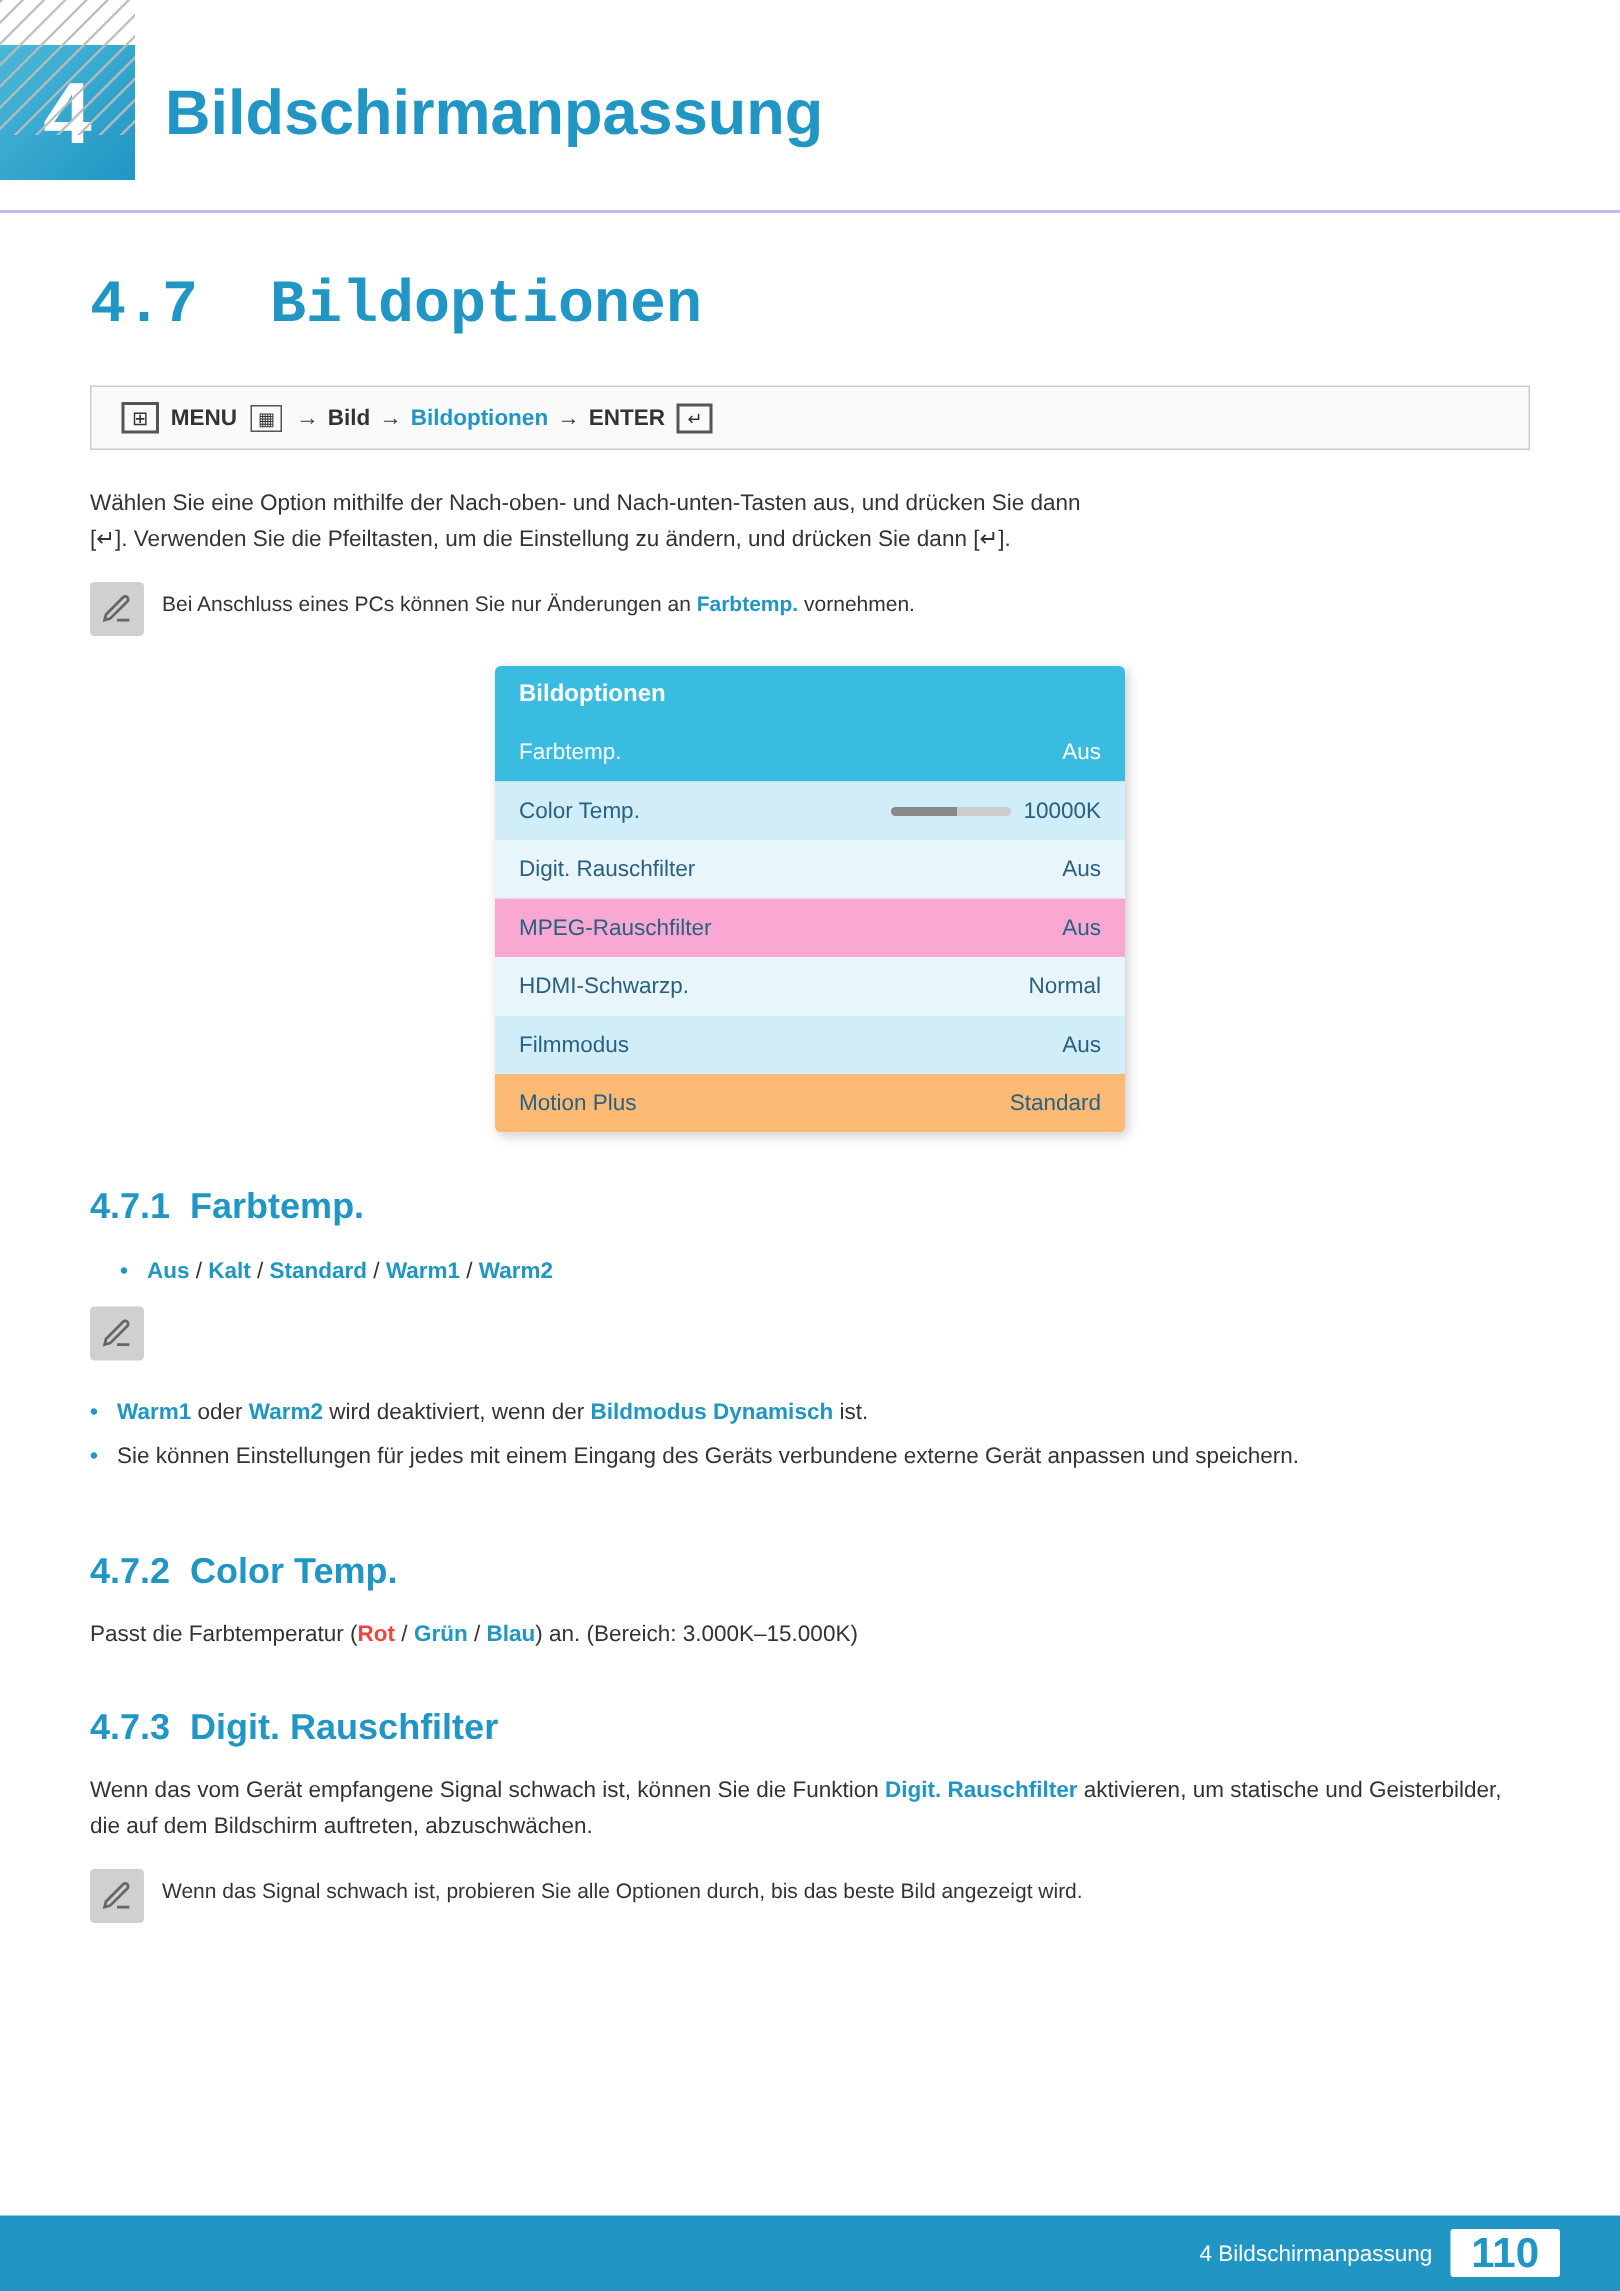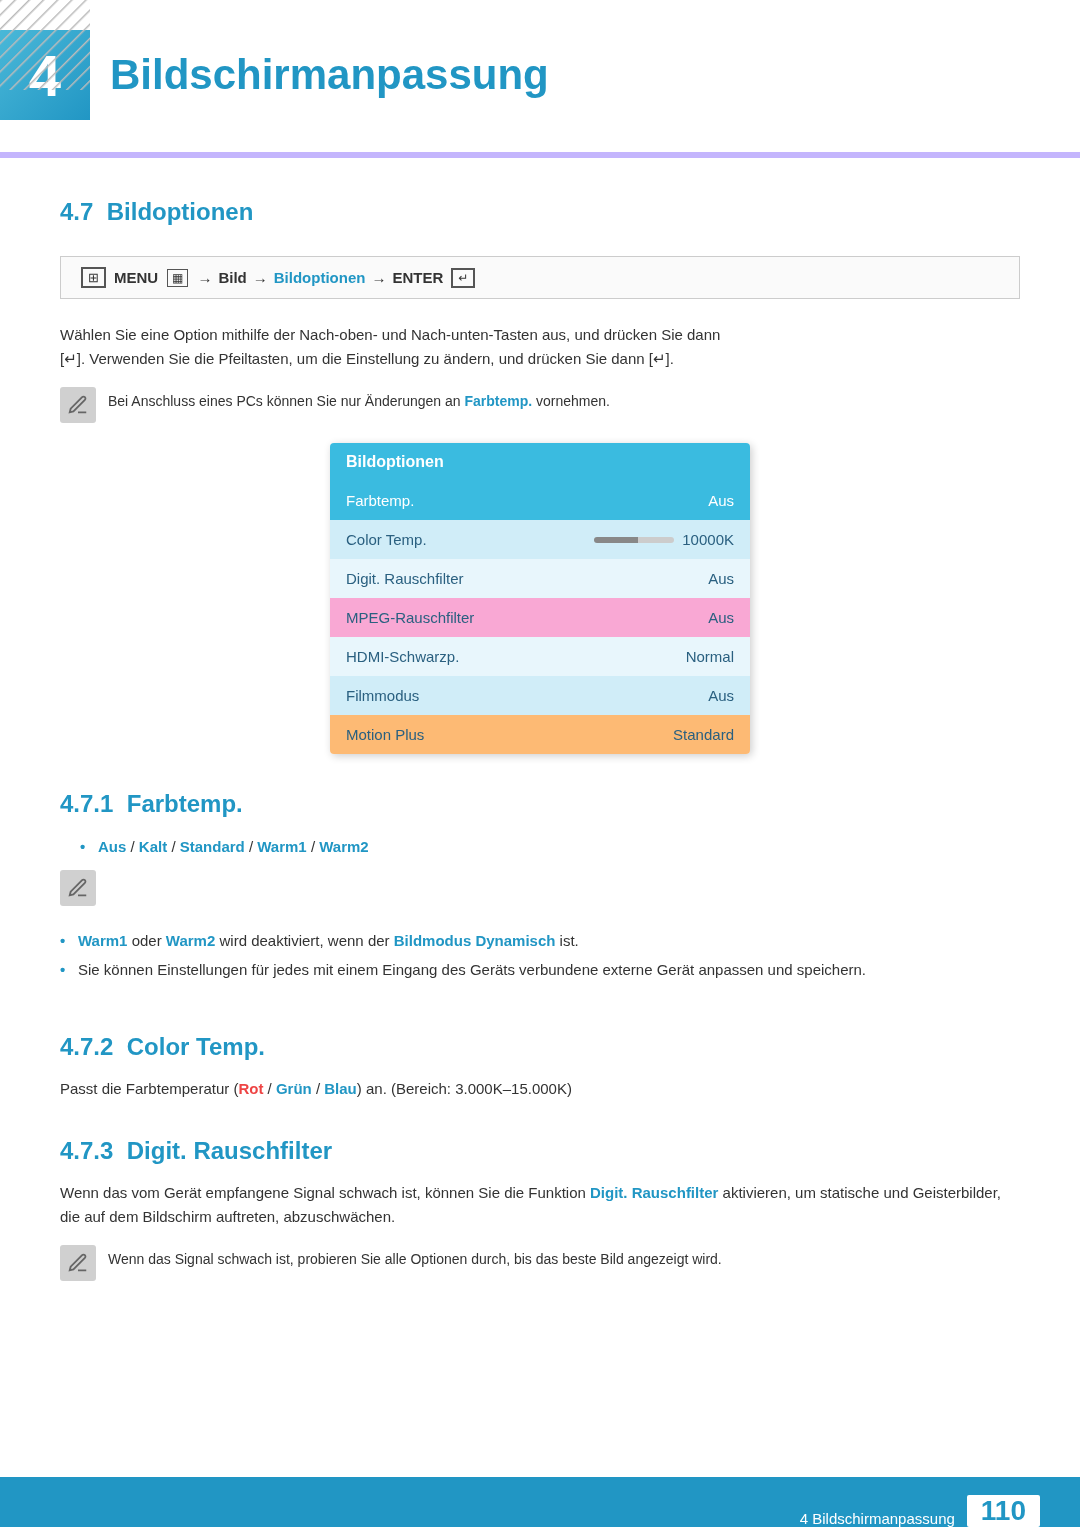--- a/index.html
+++ b/index.html
@@ -9,22 +9,22 @@
       background: #fff;
       font-family: Arial, sans-serif;
       color: #333;
       position: relative;
     }
 
     
     .chapter-header {
       display: flex;
       align-items: center;
-      padding: 30px 60px 32px 0;
-      border-bottom: 6px solid #c4b5fd;
+      padding: 30px 60px 20px 0;
+      border-bottom: 2px solid #c4b5fd;
       margin-bottom: 40px;
       text-align: center;
     }
     .chapter-number-box {
       width: 90px;
       height: 90px;
       background: linear-gradient(135deg, #4ab8d8 0%, #2196c4 100%);
       display: flex;
       align-items: center;
       justify-content: center;
@@ -42,24 +42,25 @@
       color: #2196c4;
     }
 
     
     .content {
       padding: 0 60px;
     }
 
     
     .section-heading {
-      font-size: 24px;
+      font-size: 40px;
       font-weight: bold;
       color: #2196c4;
       margin-bottom: 30px;
+      font-family: Liberation Mono, monospace;
     }
 
     
     .menu-path {
       display: flex;
       align-items: center;
       border: 1px solid #ccc;
       padding: 10px 20px;
       margin-bottom: 24px;
       font-size: 15px;
@@ -177,21 +178,21 @@
 
     
     .footer {
       position: absolute;
       bottom: 0;
       left: 0;
       right: 0;
       height: 50px;
       background: #2196c4;
       display: flex;
-      align-items: flex-end;
+      align-items: center;
       justify-content: flex-end;
       padding: 0 40px;
     }
     .footer-text {
       color: #fff;
       font-size: 15px;
     }
     .footer-number {
       background: #ffffff;
       color: #2196c4;

